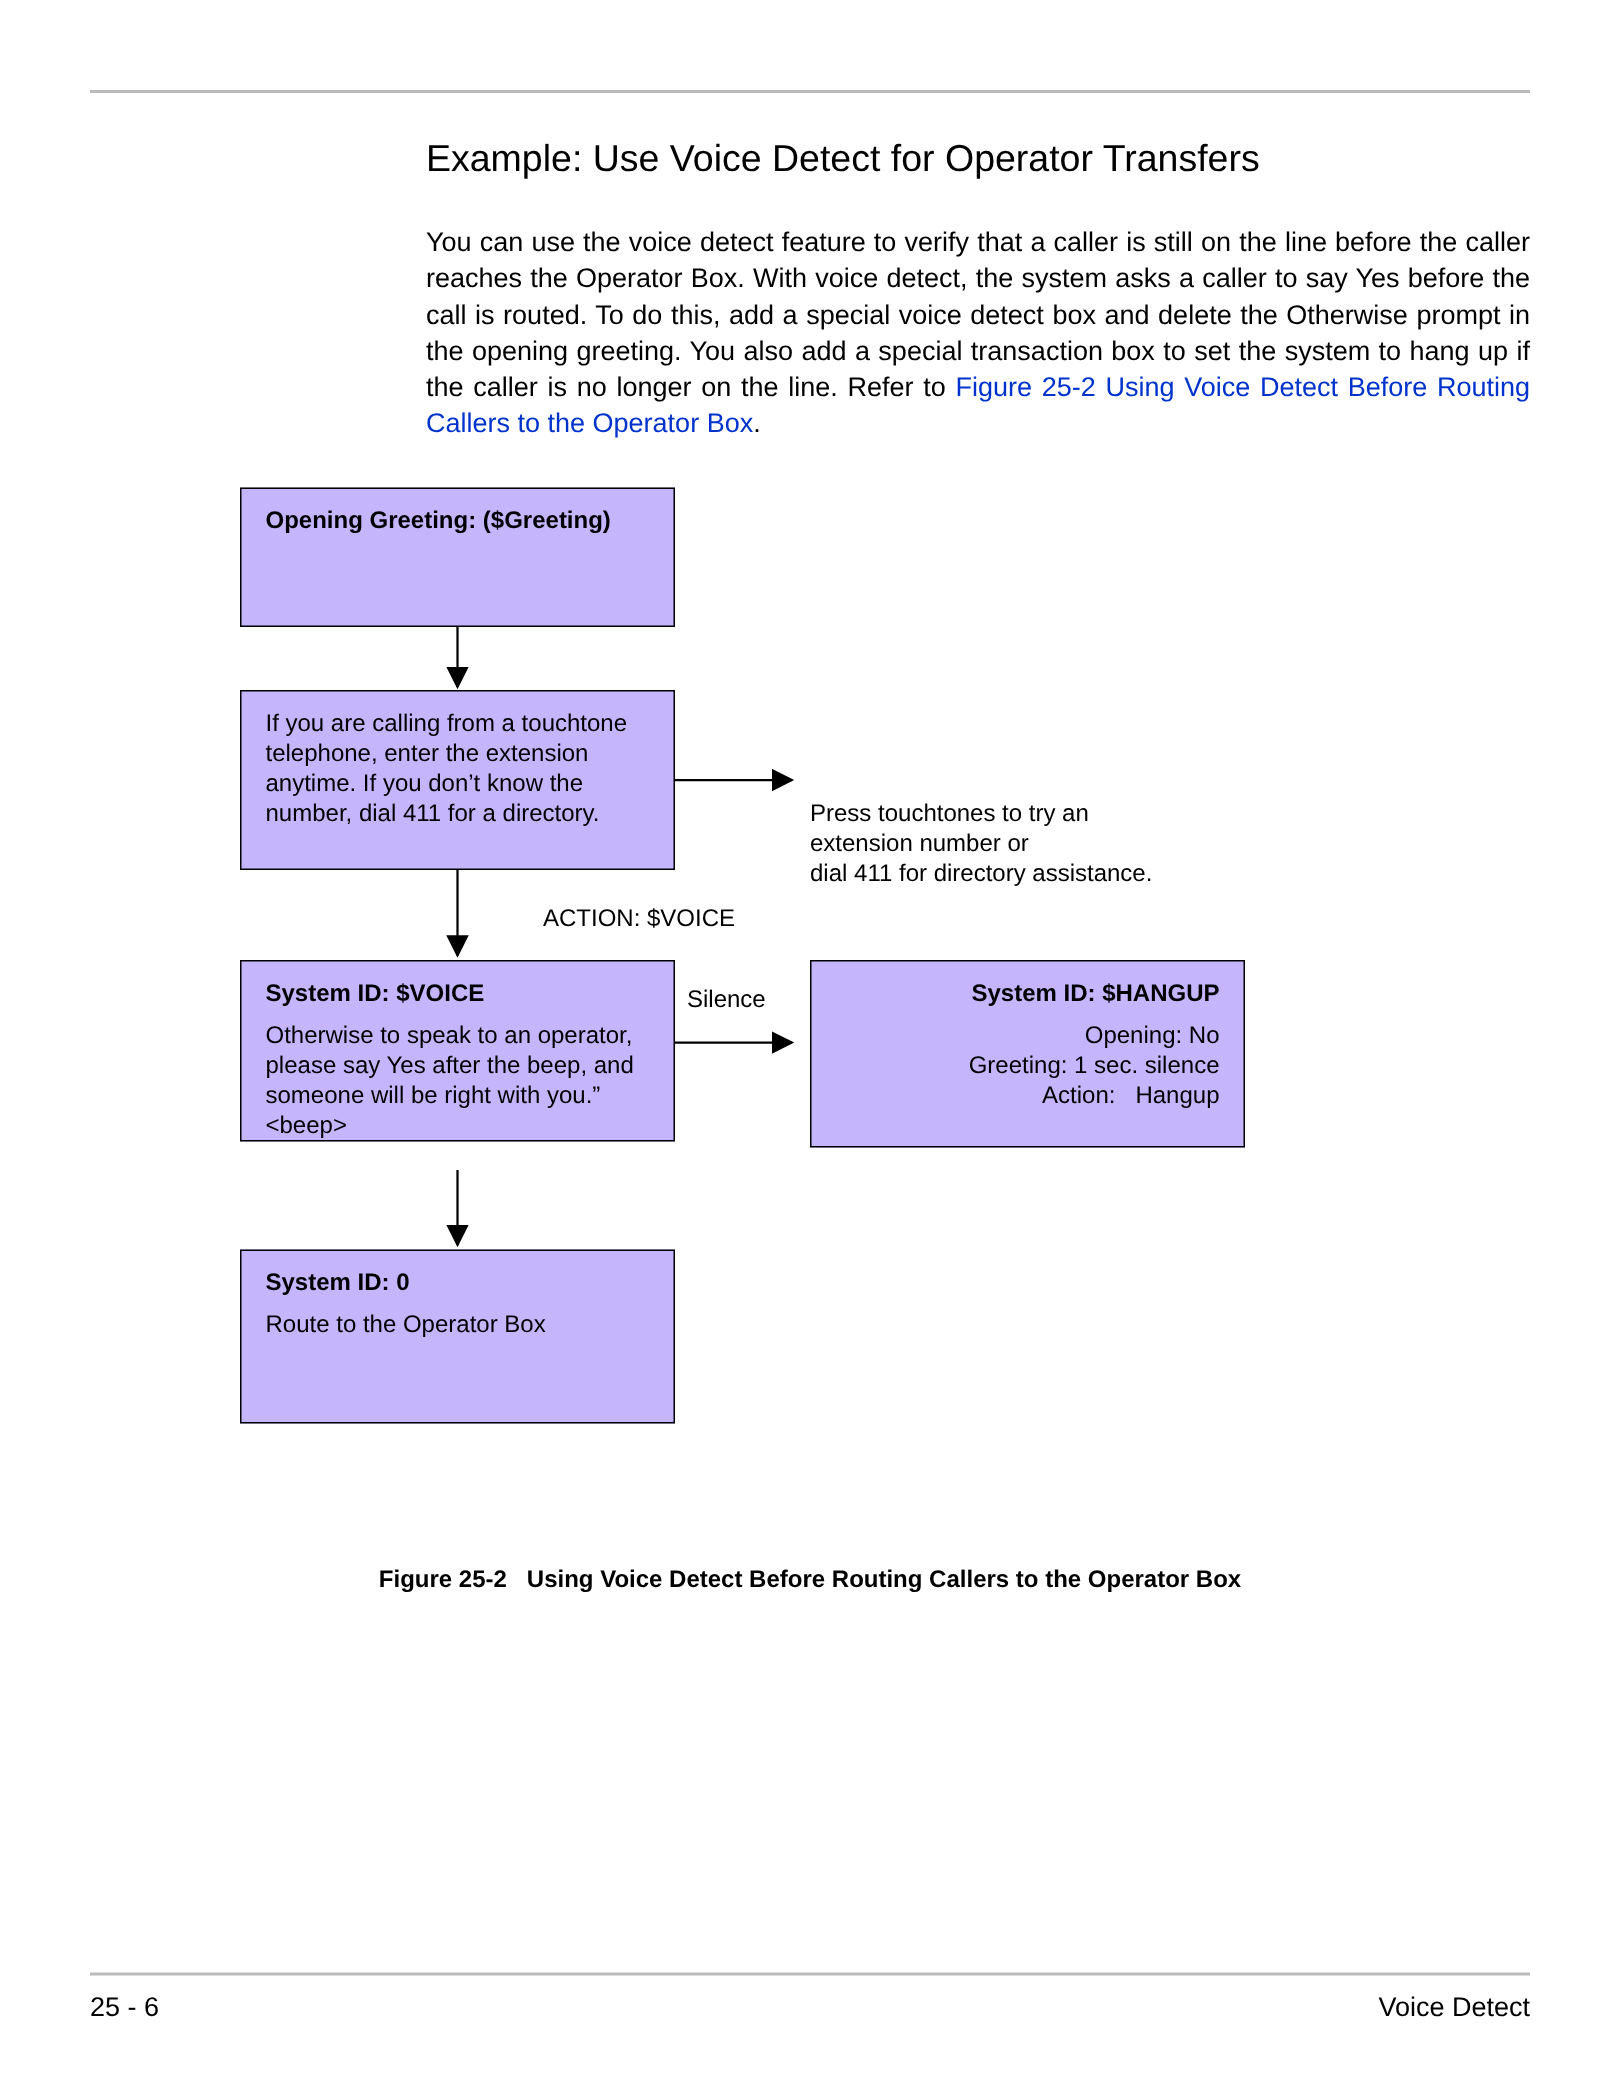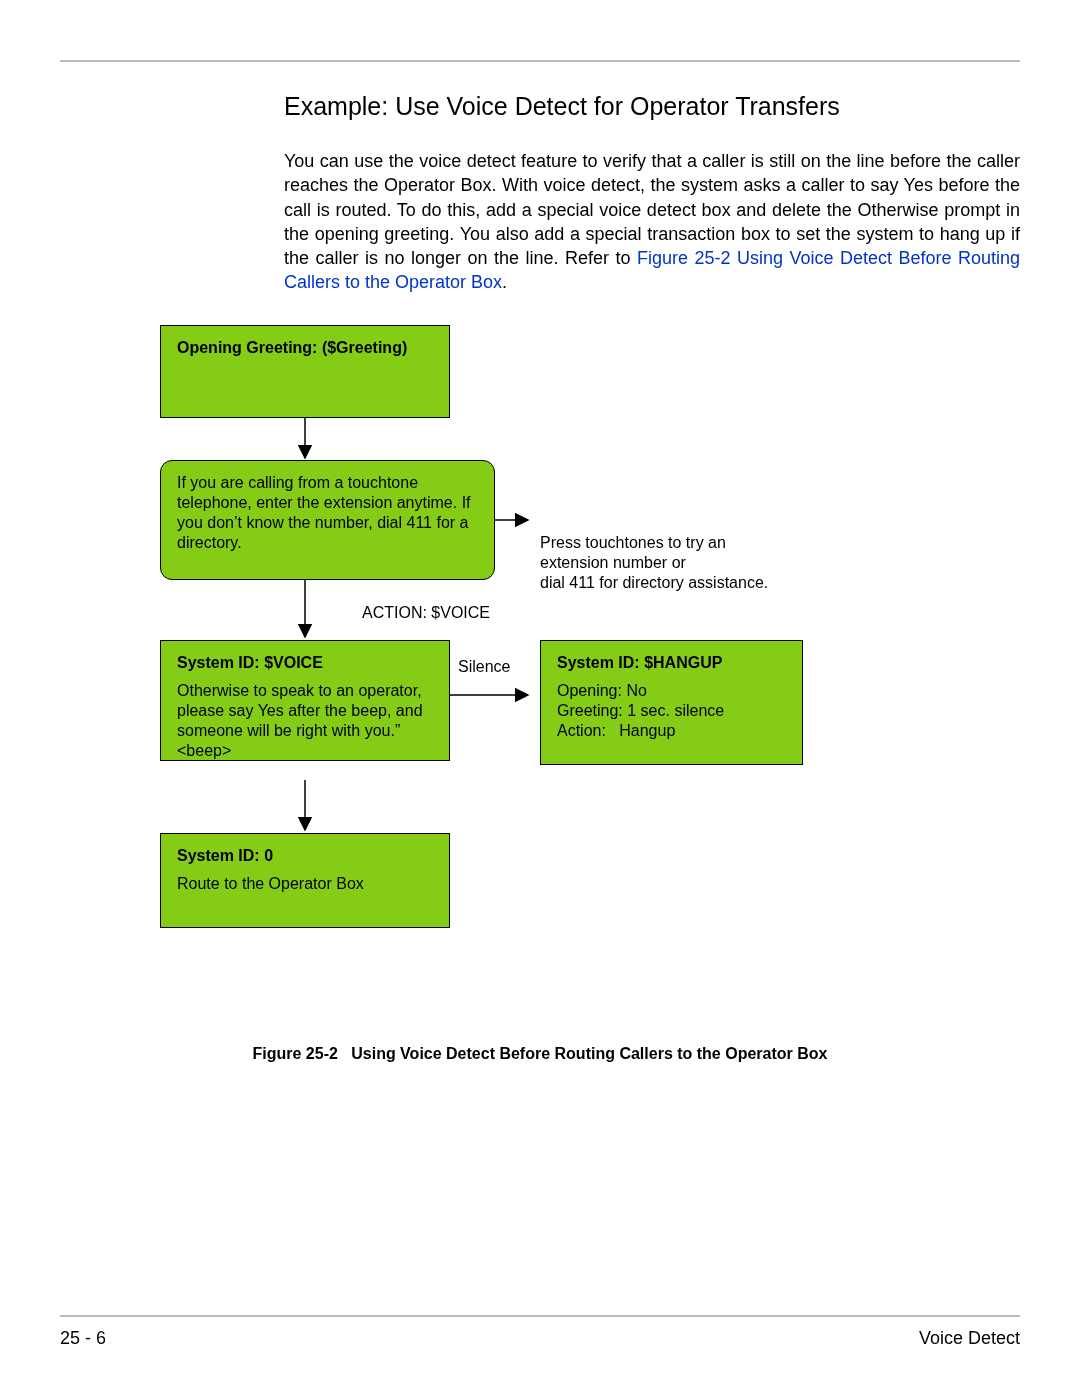--- a/index.html
+++ b/index.html
@@ -52,21 +52,21 @@
   
   .diagram {
     position: relative;
     width: 960px;
     height: 680px;
     margin-top: 30px;
   }
   .box {
     position: absolute;
     border: 1.5px solid #000;
-    background: #84cc16;
+    background: #c4b5fd;
     padding: 12px 16px;
     font-size: 16px;
     line-height: 1.25;
     box-sizing: border-box;
   }
   .box .btitle {
     font-weight: bold;
     font-size: 16px;
     margin-bottom: 8px;
   }
@@ -133,45 +133,45 @@
 
       <line x1="390" y1="370" x2="468" y2="370" stroke="#000" stroke-width="1.5" marker-end="url(#ah)"></line>
 
       <line x1="245" y1="455" x2="245" y2="505" stroke="#000" stroke-width="1.5" marker-end="url(#ah)"></line>
     </svg>
 
     <div class="box" style="left:100px; top:0; width:290px; height:93px;">
       <div class="btitle">Opening Greeting: ($Greeting)</div>
     </div>
 
-    <div class="box" style="left:100px; top:135px; width:335px; height:120px;border-radius:12px;">
+    <div class="box" style="left:100px; top:135px; width:290px; height:120px;">
       <div>If you are calling from a touchtone telephone, enter the extension anytime.  If you don’t know the number, dial 411 for a directory.</div>
     </div>
 
     <div class="plain" style="left:480px; top:160px; width:230px; white-space:pre-line;margin-top:48px;">Press touchtones to try an extension number or
 dial 411 for directory assistance.</div>
 
     <div class="plain" style="left:302px; top:278px;">ACTION: $VOICE</div>
 
     <div class="box" style="left:100px; top:315px; width:290px; height:121px;">
       <div class="btitle">System ID: $VOICE</div>
       <div style="white-space:pre-line;">Otherwise to speak to an operator, please say Yes after the beep, and someone will be right with you.”
 &lt;beep&gt;</div>
     </div>
 
     <div class="plain" style="left:398px; top:332px;">Silence</div>
 
-    <div class="box" style="left:480px; top:315px; width:263px; height:125px;">
+    <div class="box" style="left:480px; top:315px; width:290px; height:125px;text-align:right;">
       <div class="btitle">System ID: $HANGUP</div>
       <div>Opening: No</div>
       <div>Greeting: 1 sec. silence</div>
       <div>Action:&nbsp;&nbsp;&nbsp;Hangup</div>
     </div>
 
-    <div class="box" style="left:100px; top:508px; width:290px; height:95px;">
+    <div class="box" style="left:100px; top:508px; width:290px; height:116px;">
       <div class="btitle">System ID: 0</div>
       <div>Route to the Operator Box</div>
     </div>
 
   </div>
 
   <div class="figcap">Figure 25-2&nbsp;&nbsp;&nbsp;Using Voice Detect Before Routing Callers to the Operator Box</div>
 
   <div class="footer-hr-wrap">
     <hr class="hr-bottom">

